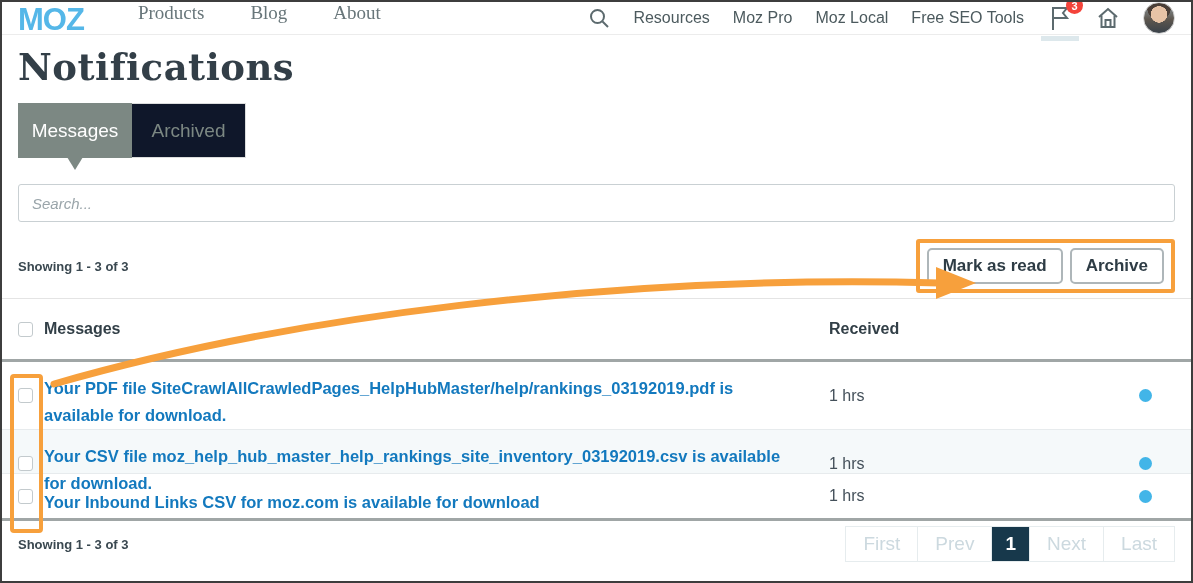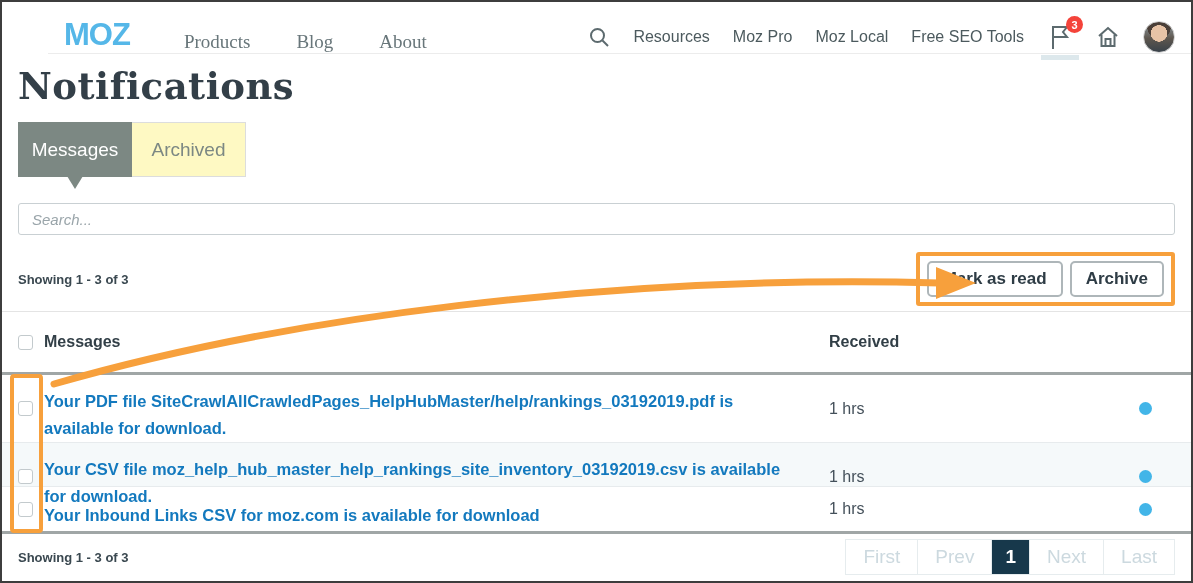--- a/index.html
+++ b/index.html
@@ -4,21 +4,21 @@
 <style>
   * { margin:0; padding:0; box-sizing:border-box; }
   html,body { background:#fff; }
   .page {
     width:1193px; height:583px; position:relative; overflow:hidden;
     background:#fff; border:2px solid #3d3d3d;
     font-family:"Liberation Sans", sans-serif; color:#3a4850;
   }
 
   
-  .topnav { height:52px; display:flex; align-items:flex-end; padding:0 16px; border-bottom:1px solid #ececec;margin-left:46px; }
+  .topnav { height:33px; display:flex; align-items:flex-start; padding:0 16px; border-bottom:1px solid #ececec; }
   .logo { color:#55b7e8; font-weight:bold; font-size:31px; letter-spacing:-1px; cursor:pointer; }
   .nav-left { display:flex; gap:46px; margin-left:54px; font-family:Liberation Serif, serif; font-size:19px; color:#68767a; }
   .nav-left span { cursor:pointer; }
   .nav-right { margin-left:auto; display:flex; align-items:center; gap:23px; font-size:16px; color:#4c5a5e; font-weight:500; }
   .nav-right .nav-item { cursor:pointer; }
   .icon-btn { display:flex; align-items:center; cursor:pointer; }
   .flag-wrap { position:relative; margin-left:2px; }
   .flag-underline { position:absolute; left:-8px; width:38px; bottom:-10px; height:5px; background:#dde8ec; }
   .badge {
     position:absolute; top:-8px; right:-10px; min-width:17px; height:17px; border-radius:50%;
@@ -33,25 +33,25 @@
       linear-gradient(180deg, #8d9aa0 0%, #5d564e 55%, #39424a 100%);
   }
 
   
   .page-title { margin:10px 16px 0; font-family:"DejaVu Serif", serif; font-weight:bold; font-size:37px; color:#333f48; letter-spacing:0.5px; }
   .tabs { display:flex; margin:14px 16px 0; }
   .tab { width:114px; height:55px; display:flex; align-items:center; justify-content:center; font-size:19px; cursor:pointer; }
   .tab.active { background:#7c8883; color:#fff; position:relative; }
   .tab.active::after { content:""; position:absolute; left:50%; bottom:-12px; transform:translateX(-50%);
     border:8px solid transparent; border-top:13px solid #7c8883; border-bottom:none; }
-  .tab.inactive { background:#fef9c3; border:1px solid #dcdddd; border-left:none; color:#7c8883; }
+  .tab.inactive { background:#0f172a; border:1px solid #dcdddd; border-left:none; color:#7c8883; }
 
   
   .search-wrap { margin:26px 16px 0; }
-  .search-input { width:100%; height:32px; border:1px solid #c9d0d3; border-radius:3px; padding:0 13px; font-size:15px; color:#3a4850; font-family:"Liberation Sans", sans-serif; outline:none; }
+  .search-input { width:100%; height:38px; border:1px solid #c9d0d3; border-radius:3px; padding:0 13px; font-size:15px; color:#3a4850; font-family:"Liberation Sans", sans-serif; outline:none; }
   .search-input::placeholder { font-style:italic; color:#9aa5aa; }
 
   
   .toolbar { margin:16px 16px 0; height:56px; display:flex; justify-content:space-between; align-items:center; }
   .showing { font-weight:bold; font-size:13px; color:#3a4850; }
   .actions-box { border:4px solid #f7a03c; border-radius:3px; background:#fff; padding:5px 7px; display:flex; gap:7px; }
   .btn { border:2px solid #aeb6b9; border-radius:5px; background:#fff; padding:6px 14px; font-weight:bold; font-size:17px; color:#2e3c45; cursor:pointer; font-family:"Liberation Sans", sans-serif; }
   .divider { border-top:1px solid #e4e4e4; margin-top:4px; }
 
   

